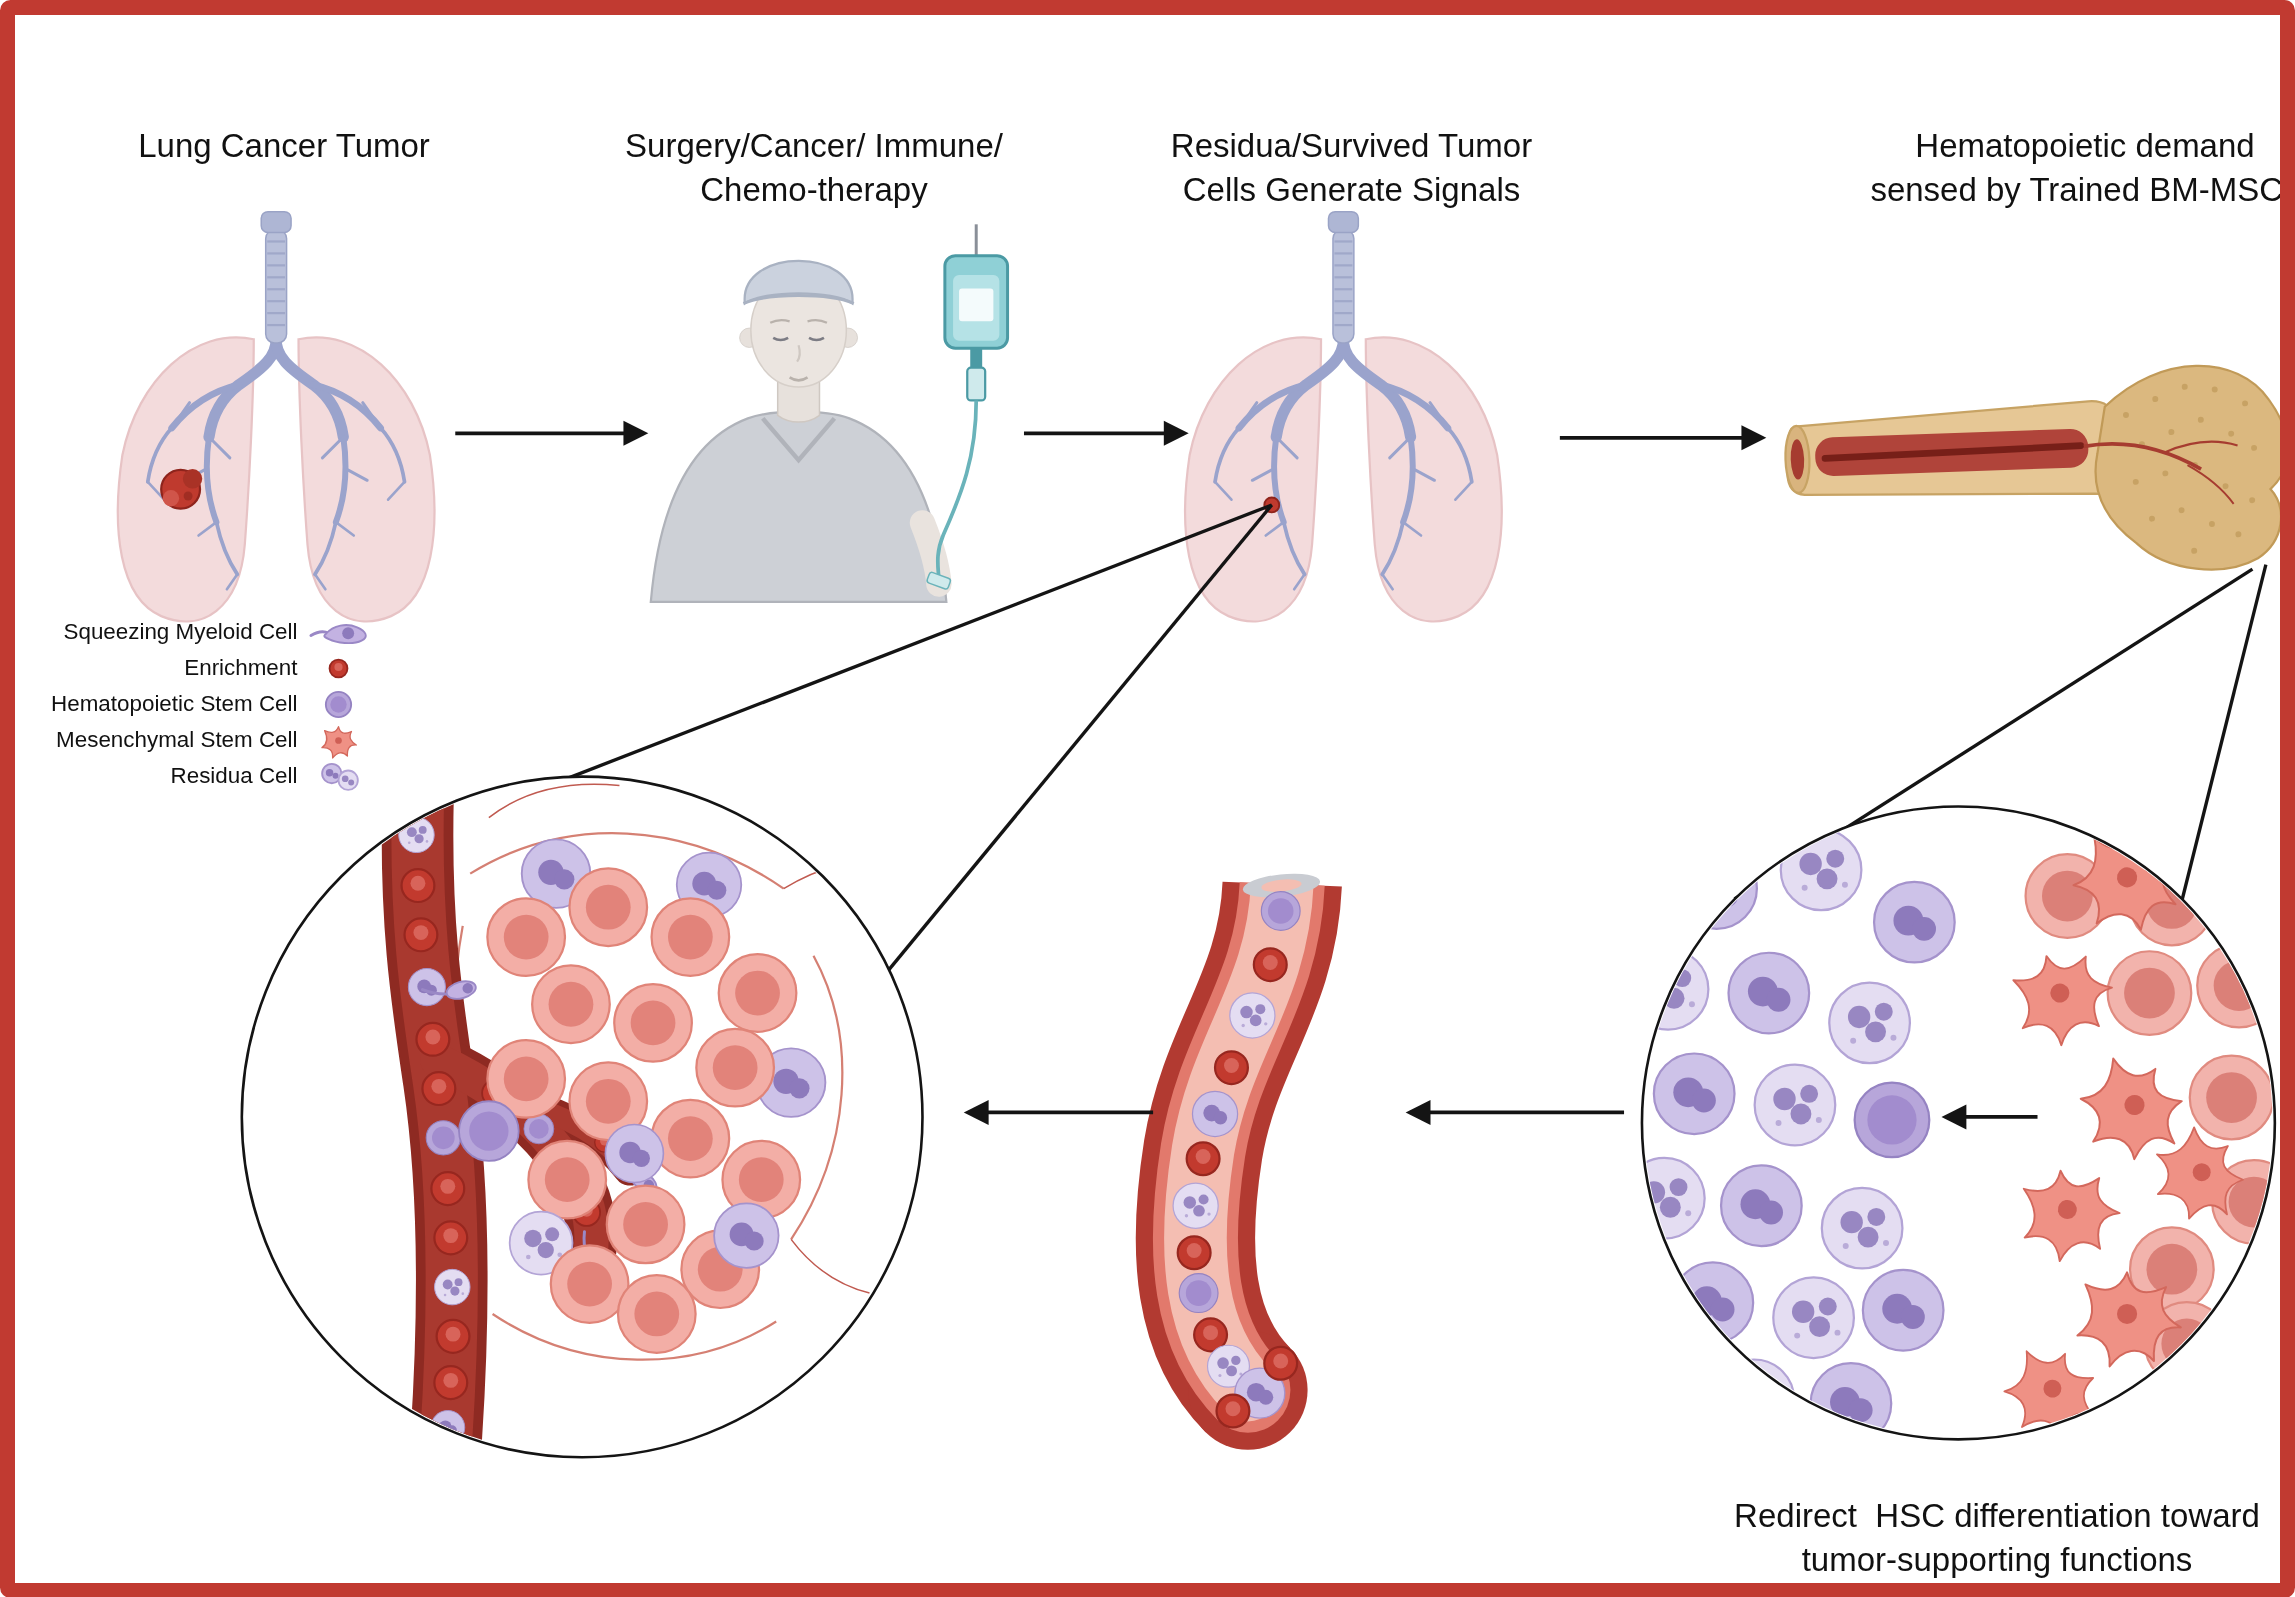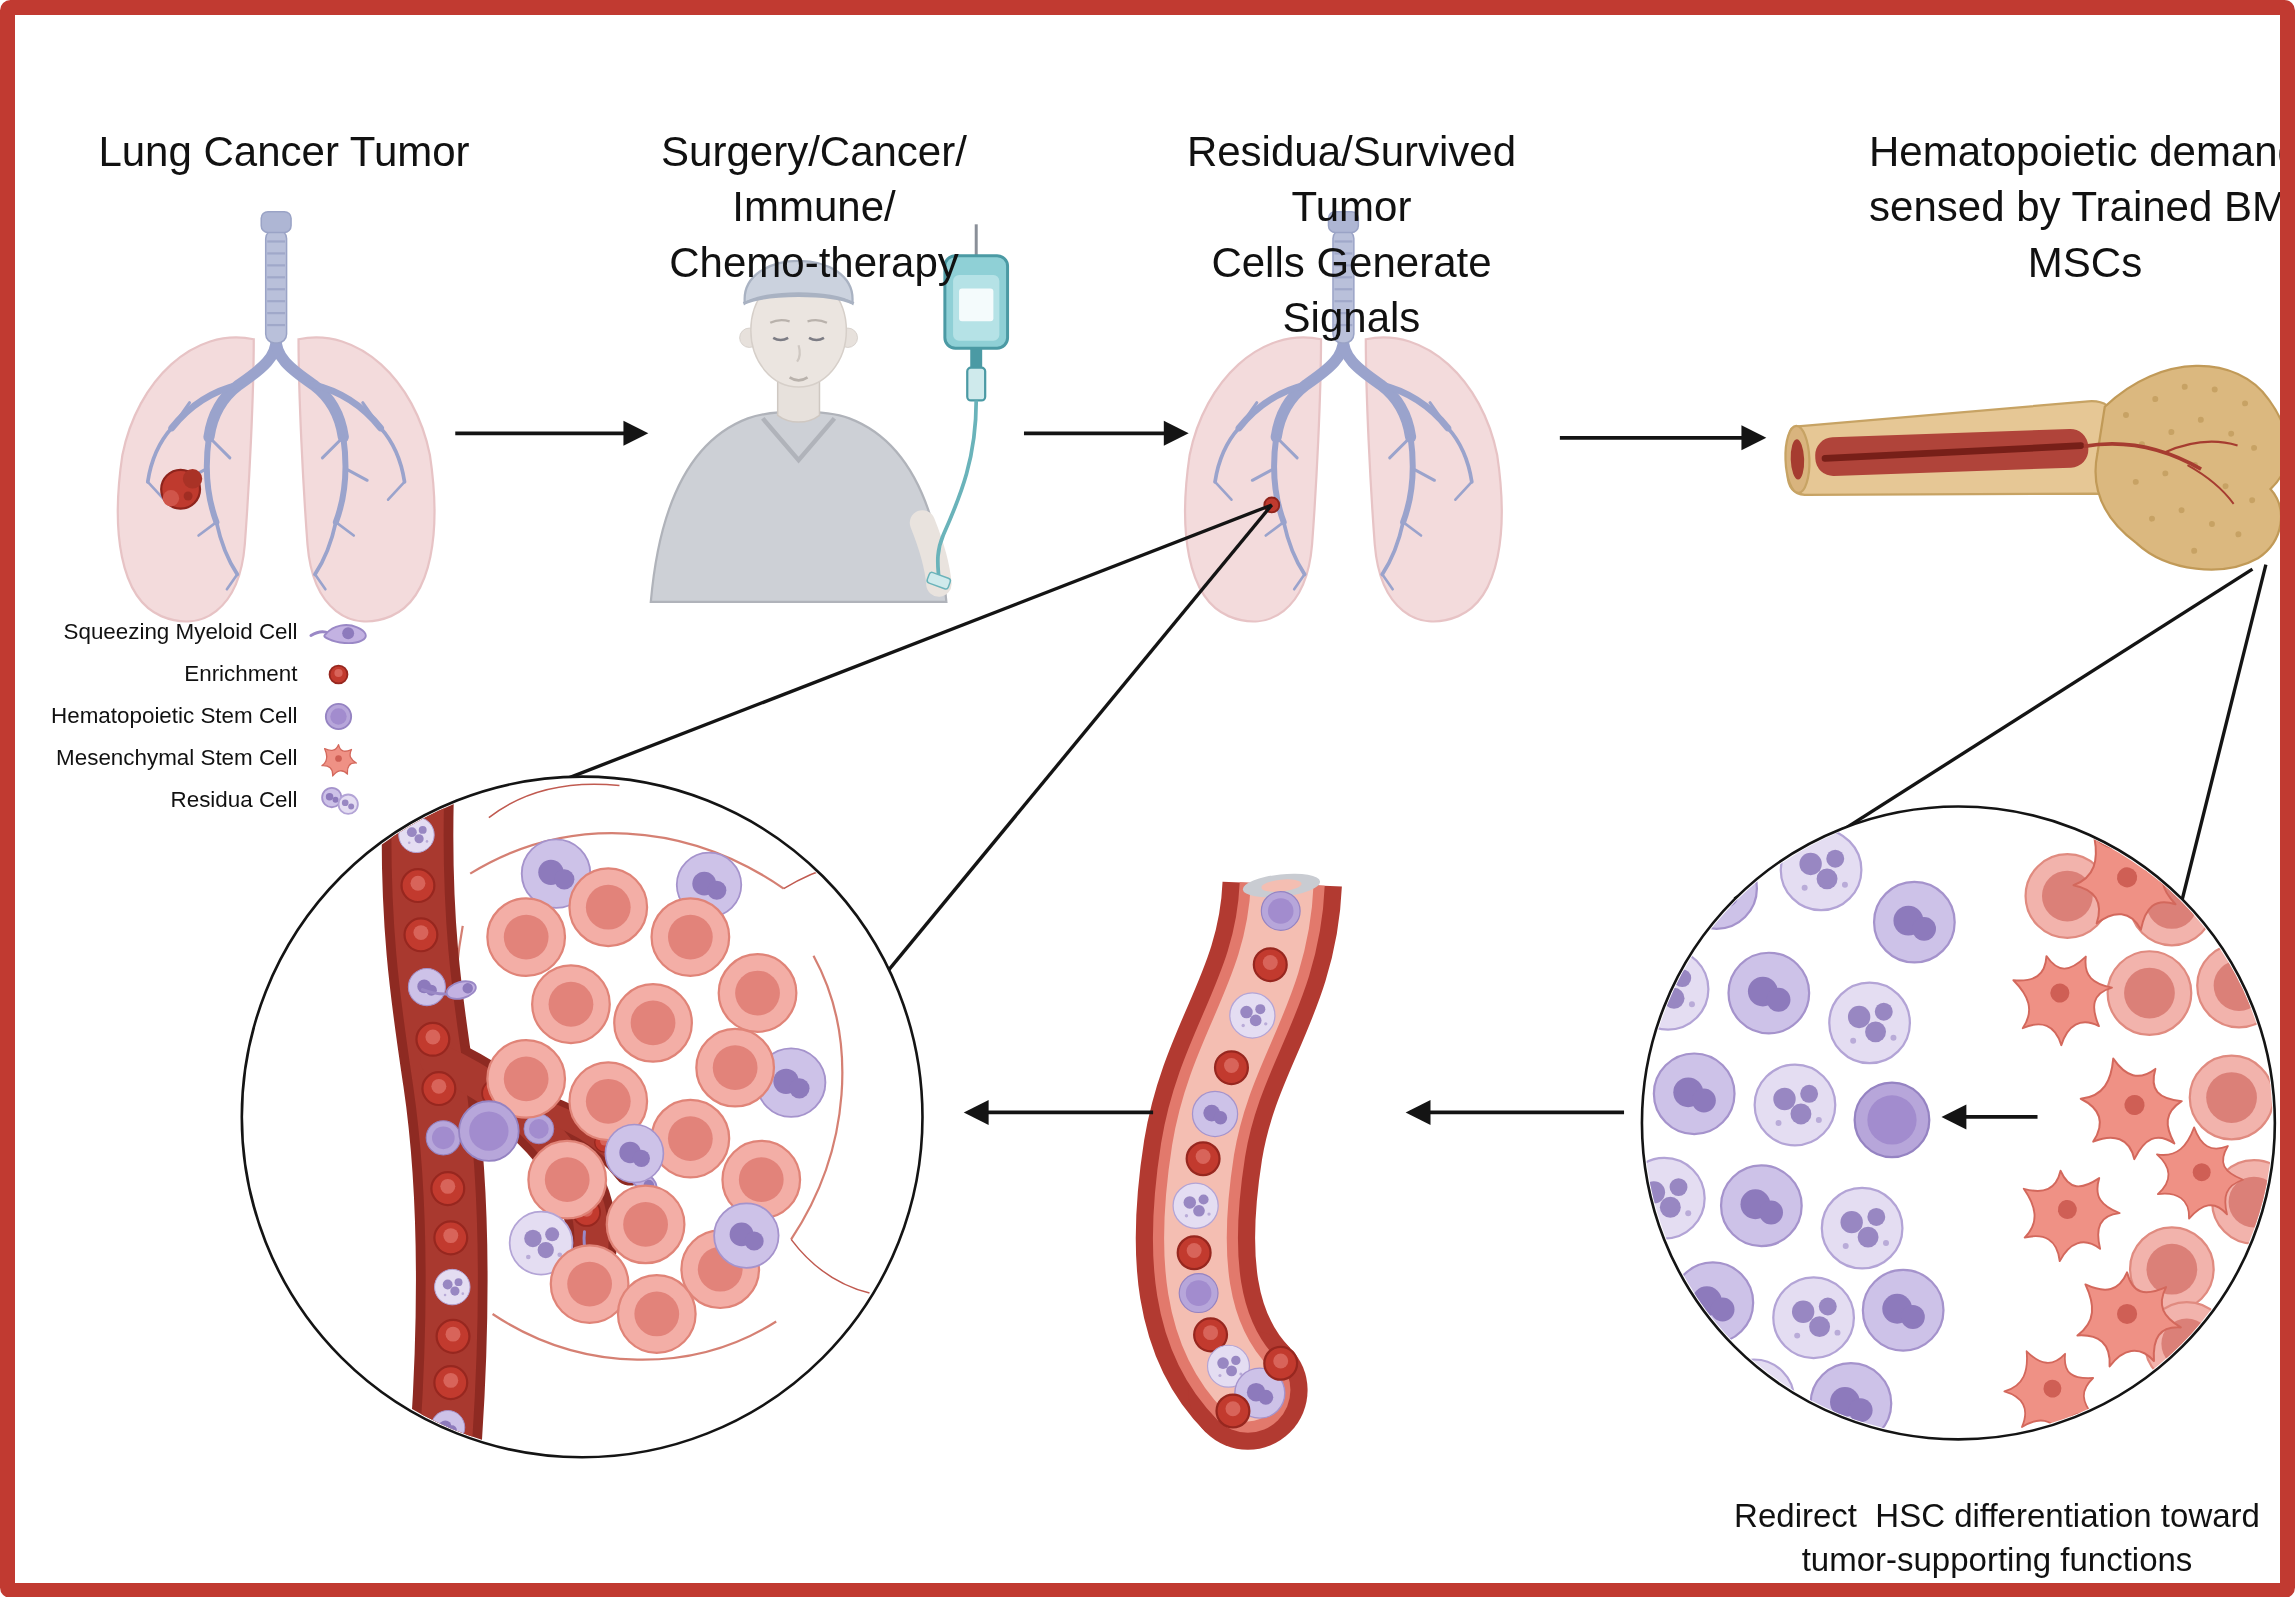--- a/index.html
+++ b/index.html
@@ -18,25 +18,25 @@
     pointer-events:none;
     z-index:6;
   }
   .art{position:absolute;left:0;top:0;z-index:1;}
   .label{
     position:absolute;
     text-align:center;
     white-space:pre-wrap;
     z-index:4;
   }
-  .step-label{font-size:42px;line-height:1.32;}
+  .step-label{font-size:33px;line-height:1.32;}
   .caption{font-size:33px;line-height:1.32;}
   .legend{
     position:absolute;
-    display:flex;flex-direction:column;gap:6px;
+    display:flex;flex-direction:column;
     z-index:4;
   }
   .legend-row{
     display:flex;align-items:center;justify-content:flex-end;
     width:351px;height:36px;
   }
   .legend-label{font-size:22.4px;text-align:right;line-height:1.1;}
   .legend-icon{width:67px;height:39px;margin-left:7.5px;flex:0 0 auto;}
 </style>
 </head>

